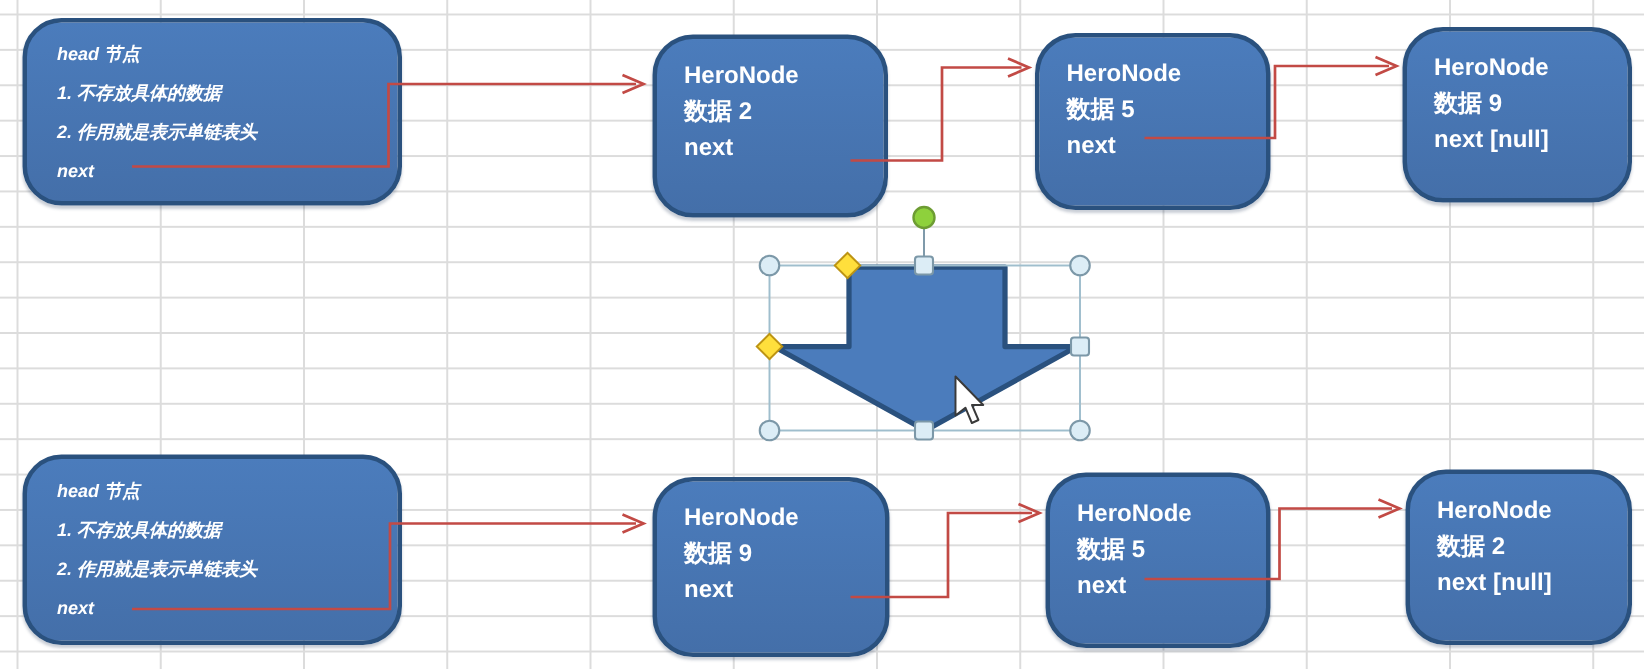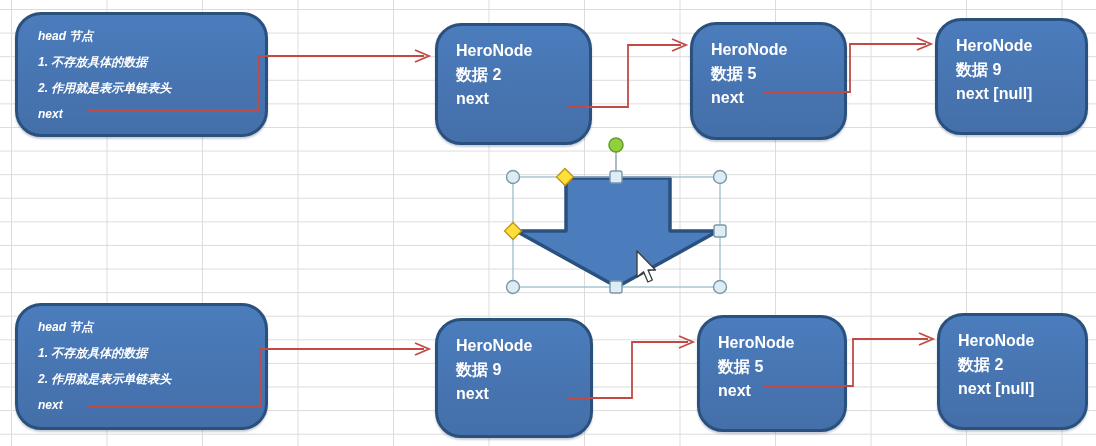--- a/index.html
+++ b/index.html
@@ -21,21 +21,21 @@
     background:linear-gradient(180deg, var(--node-fill,#4b7cbc) 0%, #446fa9 100%);
     border:3px solid var(--node-border,#2a517e);
     border-radius:26px;
     color:var(--text-color,#ffffff);
     font-weight:bold;
     box-shadow:0 2px 2px rgba(40,60,90,.25);
     z-index:2;
   }
   .head .line{line-height:26px;font-size:12px;white-space:nowrap;font-style:italic;}
   .head{padding:8px 0 0 20px;}
-  .node{padding:13px 0 0 18px;}
+  .node{padding:13px 0 0 18px;border-radius:27px;}
   .node .line{line-height:24px;font-size:16px;white-space:nowrap;}
   
   .b-head-top{left:15px;top:12px;width:253px;height:125px;}
   .b-n1-top{left:435px;top:23px;width:157px;height:122px;}
   .b-n2-top{left:690px;top:22px;width:157px;height:118px;}
   .b-n3-top{left:935px;top:18px;width:153px;height:117px;}
   .b-head-bot{left:15px;top:303px;width:253px;height:127px;}
   .b-n1-bot{left:435px;top:318px;width:158px;height:120px;}
   .b-n2-bot{left:697px;top:315px;width:150px;height:117px;}
   .b-n3-bot{left:937px;top:313px;width:151px;height:117px;}

